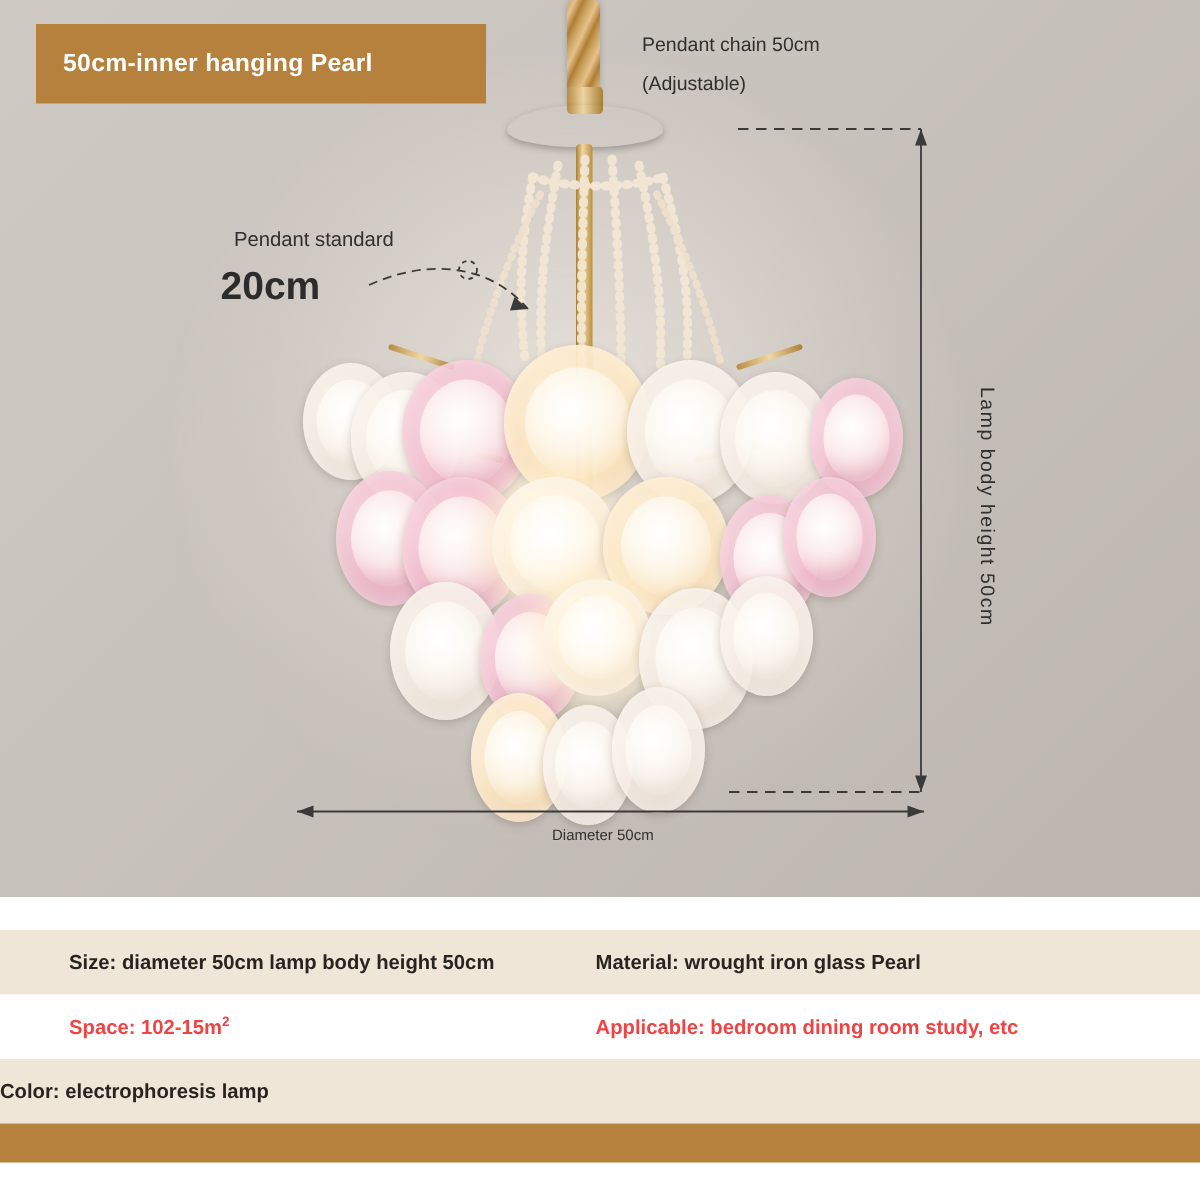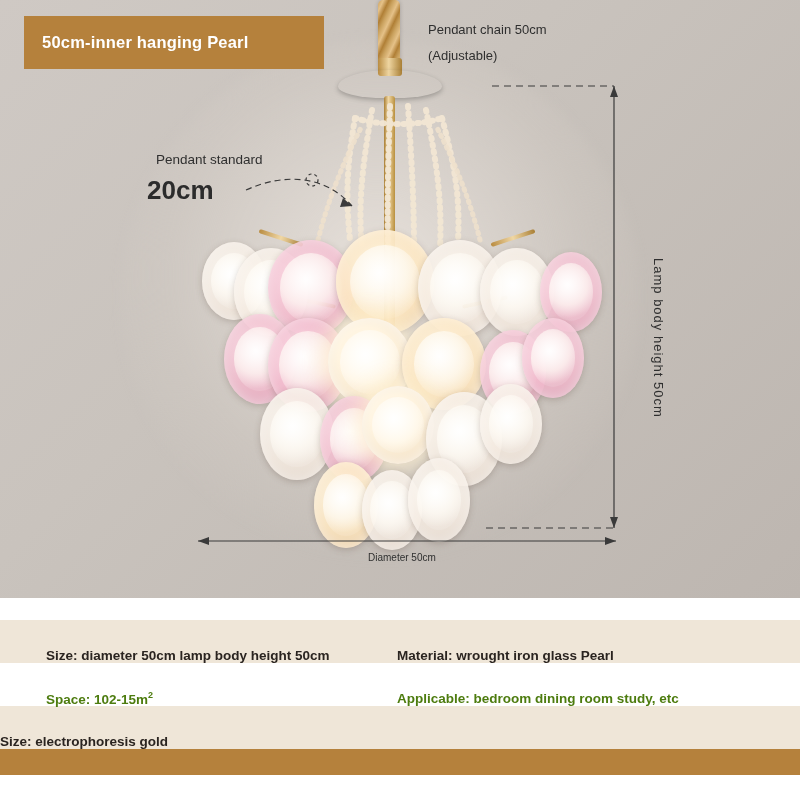--- a/index.html
+++ b/index.html
@@ -209,27 +209,27 @@
     position: absolute;
     left: 0;
     top: 620px;
     width: 800px;
     height: 180px;
     background: #ffffff;
   }
   .spec-row {
     display: flex;
     height: 43px;
-    align-items: flex-end;
+    align-items: center;
   }
   .spec-row.alt { background: #efe6d8; }
   .spec-cell {
     font-size: 13.5px;
     font-weight: bold;
-    color: #4d7c0f;
+    color: #ef4444;
     padding-left: 46px;
     box-sizing: border-box;
   }
   .spec-cell.left  { width: 398px; }
   .spec-cell.right { width: 404px; padding-left: 0; }
   .spec-row.alt .spec-cell { color: #2a2420; }
   .spec-row.band { background: #b5813c; height: 26px; }
   sup { font-size: 9px; vertical-align: super; }
 </style>
 </head>
@@ -330,16 +330,16 @@
     <div class="spec-cell left">Size: diameter 50cm lamp body height 50cm</div>
     <div class="spec-cell right">Material: wrought iron glass Pearl</div>
   </div>
   <div class="spec-row">
     <div class="spec-cell left">
       <span>Space: 102-15m</span><sup>2</sup>
     </div>
     <div class="spec-cell right">Applicable: bedroom dining room study, etc</div>
   </div>
   <div class="spec-row alt">
-    <div class="spec-cell right">Size: electrophoresis gold</div>
+    <div class="spec-cell right">Color: electrophoresis lamp</div>
   </div>
   <div class="spec-row band"></div>
 </div>
 
 </body></html>

